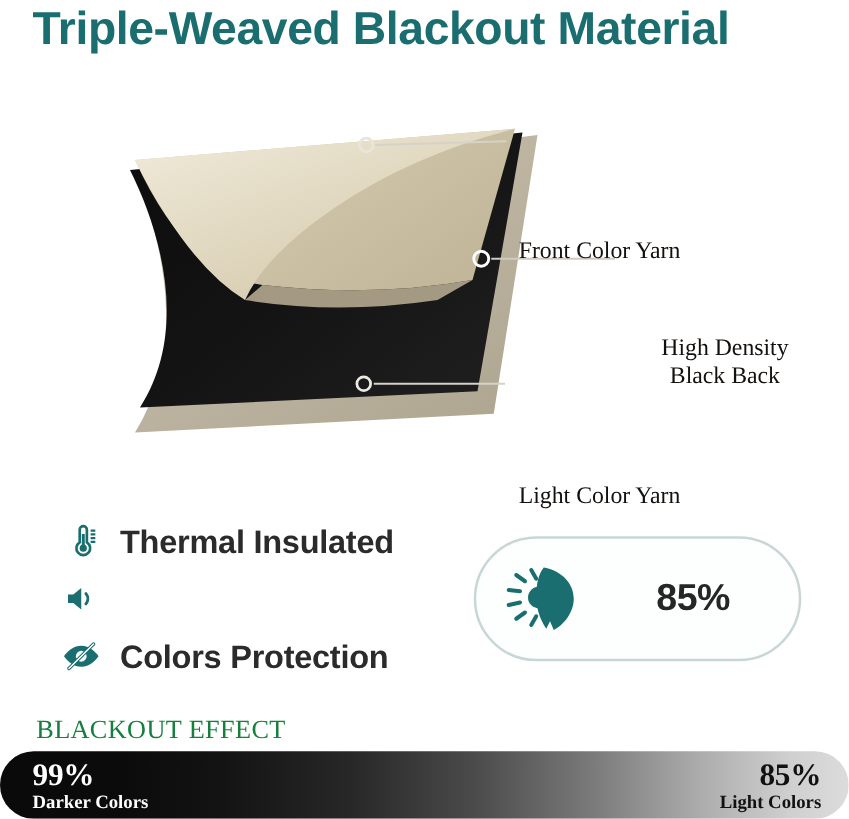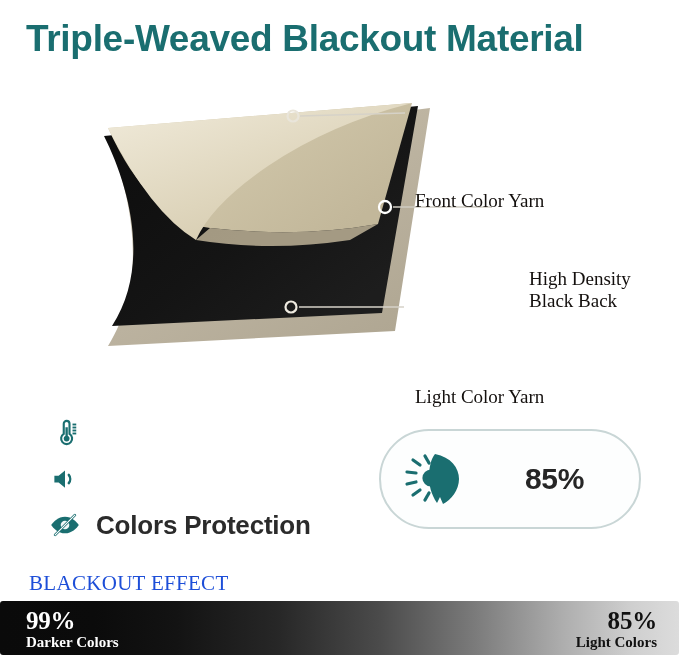--- a/index.html
+++ b/index.html
@@ -7,35 +7,35 @@
   body {
     background:#ffffff;
     font-family:"Liberation Sans", sans-serif;
     position:relative;
     overflow:hidden;
   }
 
   
   #title {
     position:absolute;
-    left:26px; top:18px;
+    left:26px; top:2px;
     width:630px;
     font-size:37px;
     font-weight:bold;
     letter-spacing:-0.3px;
     color:#1a6e70;
     white-space:nowrap;
     font-family:"Liberation Sans", sans-serif;
   }
 
   
   #diagram {
     position:absolute;
     left:0px; top:88px;
-    width:611px; height:270px;
+    width:611px; height:270px;text-align:center;
   }
   #diagram svg { display:block; }
 
   .leader-label {
     position:absolute;
     font-family:"Liberation Serif", serif;
     font-size:19px;
     color:#14100e;
     line-height:1.18;
     white-space:nowrap;
@@ -101,29 +101,29 @@
     color:#262626; line-height:1.06;
     letter-spacing:-0.4px;
   }
 
   
   #effect-heading {
     position:absolute;
     left:29px; top:571px;
     font-family:"Liberation Serif", serif;
     font-size:21px;
-    color:#1d4ed8;
+    color:#15803d;
     letter-spacing:0.3px;
     white-space:nowrap;
   }
   #effect-bar {
     position:absolute;
     left:0px; top:601px;
     width:679px; height:54px;
-    border-radius:3px;
+    border-radius:27px;
     background:linear-gradient(to right,
         #0a0a0a 0%, #0b0b0b 14%, #131313 26%,
         #272727 41%, #4b4b4b 56%, #7b7b7b 70%,
         #aeaeae 83%, #cfcfcf 93%, #dcdcdc 100%);
     overflow:hidden;
   }
   .bar-side { position:absolute; top:7px; }
   #bar-left  { left:26px; text-align:left;  color:#ffffff; }
   #bar-right { right:22px; text-align:right; color:#111111; }
   .bar-pct {
@@ -216,20 +216,21 @@
       <svg width="30" height="30" viewBox="0 0 24 24" fill="none" stroke="#1a6e70" stroke-width="1.7">
         <path d="M11 4.6a2.3 2.3 0 0 1 4.6 0v8.1a4.4 4.4 0 1 1-4.6 0z" fill="none"></path>
         <circle cx="13.3" cy="16.4" r="2.3" fill="#1a6e70" stroke="none"></circle>
         <line x1="13.3" y1="7.4" x2="13.3" y2="14.4" stroke="#1a6e70" stroke-width="1.9"></line>
         <line x1="18" y1="5.2" x2="21" y2="5.2" stroke-width="1.5"></line>
         <line x1="18" y1="7.6" x2="21" y2="7.6" stroke-width="1.5"></line>
         <line x1="18" y1="10" x2="21" y2="10" stroke-width="1.5"></line>
         <line x1="18" y1="12.4" x2="21" y2="12.4" stroke-width="1.5"></line>
       </svg>
     </span>
+    <span class="feature-txt">Thermal Insulated</span>
   </div>
 
   <div class="feature-row">
     <span class="feature-ico">
       <svg width="30" height="30" viewBox="0 0 24 24">
         <path d="M3.5 9.3h3.4L12 5.1v13.8L6.9 14.7H3.5z" fill="#1a6e70"></path>
         <path d="M15 8.7a5.2 5.2 0 0 1 0 6.6" fill="none" stroke="#1a6e70" stroke-width="1.9" stroke-linecap="round"></path>
       </svg>
     </span>
   </div>

